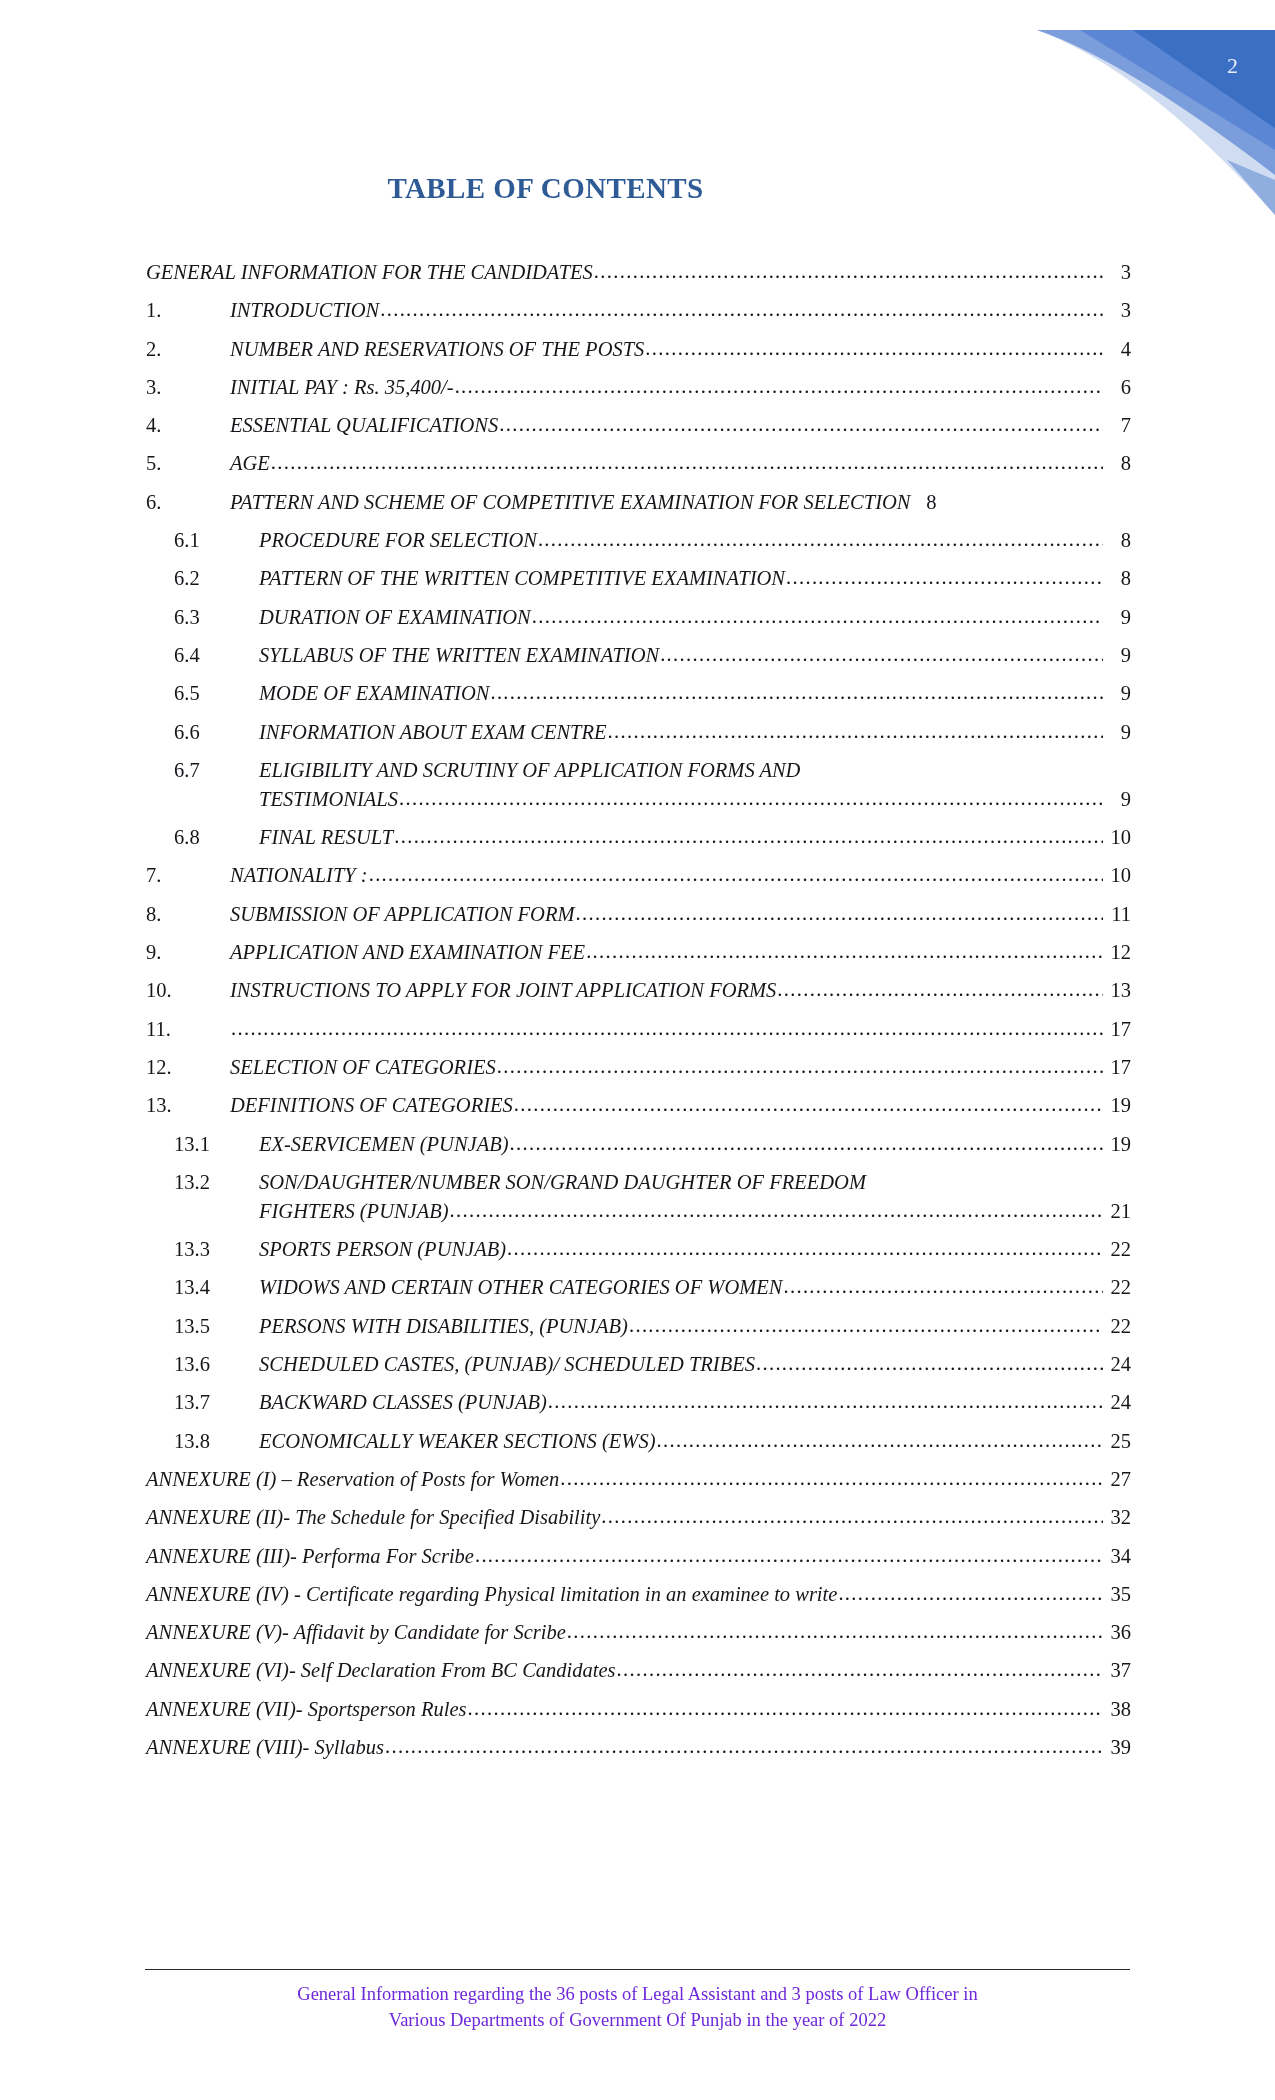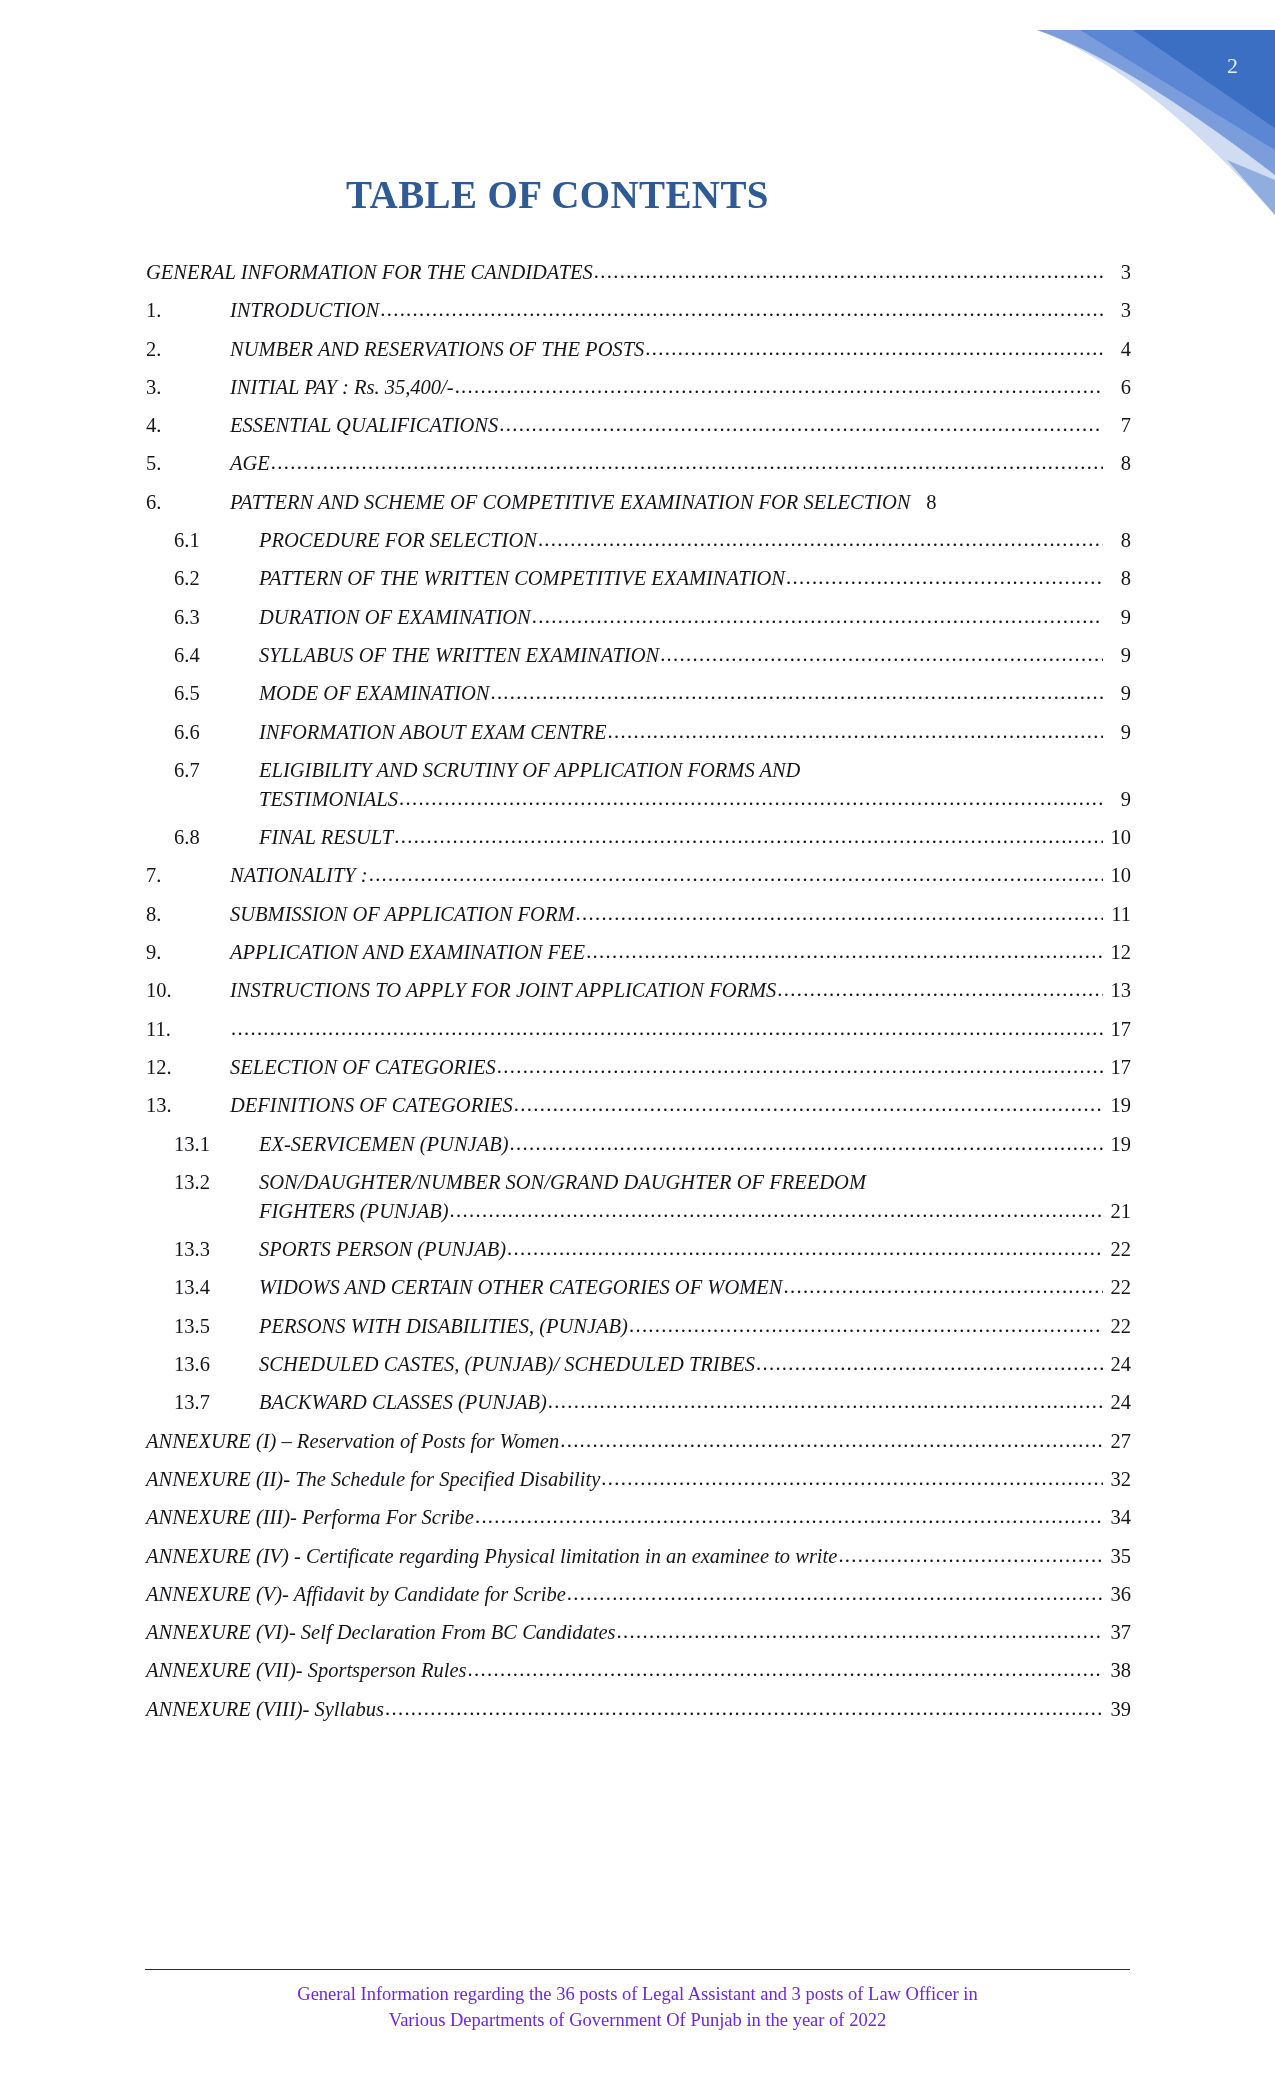--- a/index.html
+++ b/index.html
@@ -31,26 +31,26 @@
     font-size: 22px;
     color: #e8eef8;
     line-height: 1;
     z-index: 5;
   }
 
   
   #toc-title {
     position: absolute;
     top: 172px;
-    left: 12px;
+    left: 0;
     width: 1091px;
     text-align: center;
     font-family: "Liberation Serif", "DejaVu Serif", serif;
     font-weight: bold;
-    font-size: 39px;
+    font-size: 29px;
     letter-spacing: .4px;
     color: #2e5a96;
   }
 
   
   #toc-list {
     position: absolute;
     top: 263px;
     left: 146px;
     width: 985px;
@@ -348,20 +348,26 @@
       <span class="label">SCHEDULED CASTES, (PUNJAB)/ SCHEDULED TRIBES</span>
       <span class="dots"></span>
       <span class="pg">24</span>
     </div>
     <div class="toc-entry lv2">
       <span class="num">13.7</span>
       <span class="label">BACKWARD CLASSES (PUNJAB)</span>
       <span class="dots"></span>
       <span class="pg">24</span>
     </div>
+    <div class="toc-entry lv2">
+      <span class="num">13.8</span>
+      <span class="label">ECONOMICALLY  WEAKER SECTIONS (EWS)</span>
+      <span class="dots"></span>
+      <span class="pg">25</span>
+    </div>
     <div class="toc-entry lvA">
       <span class="label">ANNEXURE (I) – Reservation of Posts for Women</span>
       <span class="dots"></span>
       <span class="pg">27</span>
     </div>
     <div class="toc-entry lvA">
       <span class="label">ANNEXURE (II)- The Schedule for Specified Disability</span>
       <span class="dots"></span>
       <span class="pg">32</span>
     </div>

